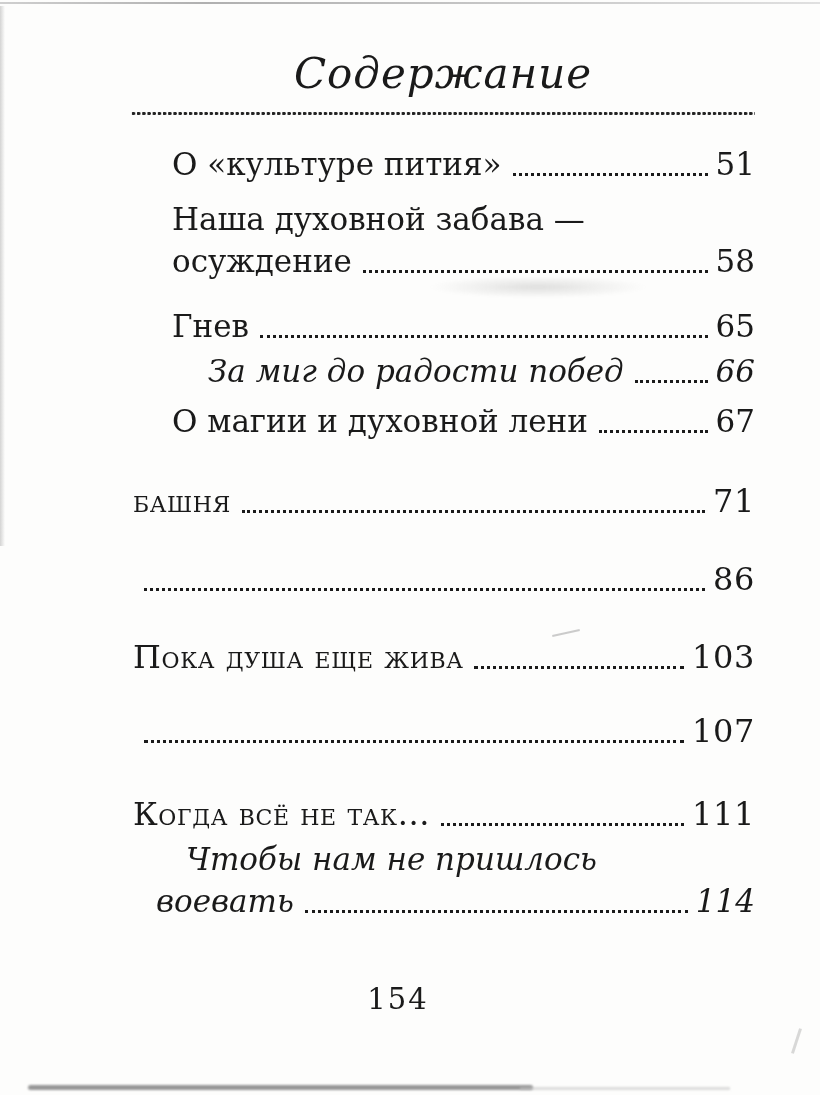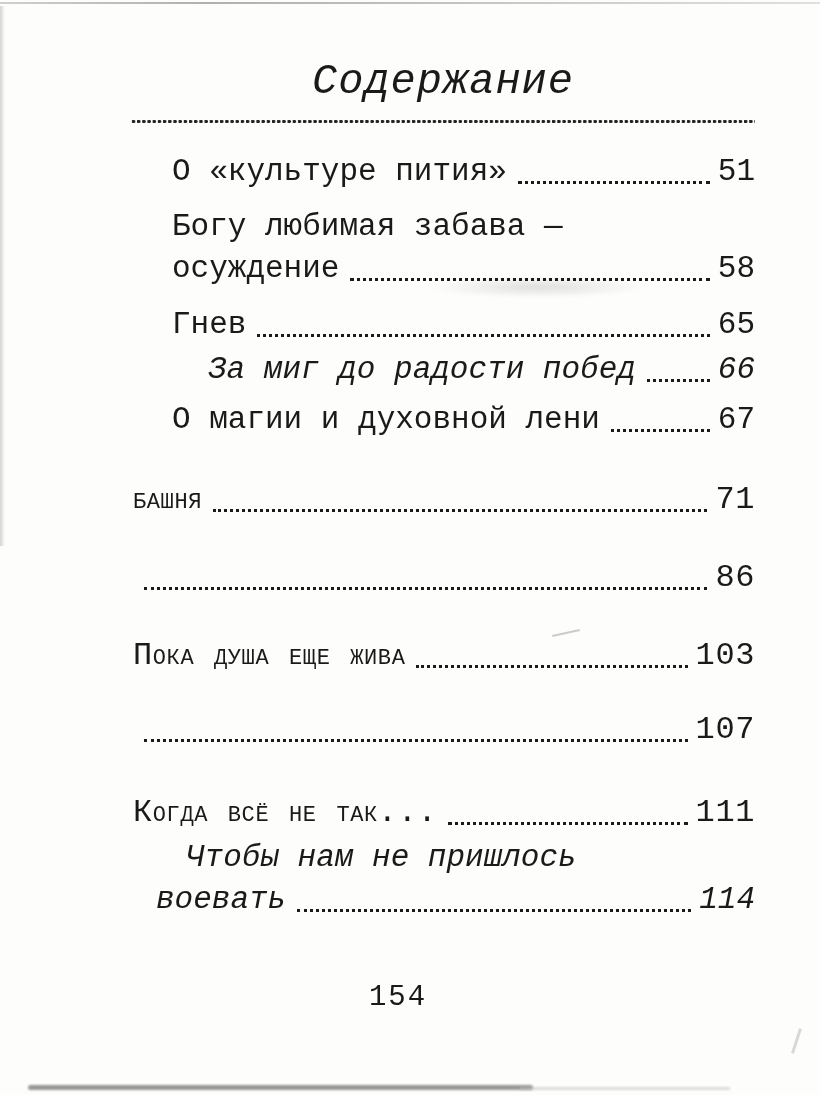--- a/index.html
+++ b/index.html
@@ -18,42 +18,42 @@
   .bottom-shadow2{position:absolute;top:1087px;left:520px;width:210px;height:3px;
     background:#c2c2c2;opacity:.55;filter:blur(1px);}
   .smudge-a{position:absolute;left:428px;top:276px;width:220px;height:22px;
     background:radial-gradient(ellipse at center,rgba(120,120,120,.22),rgba(120,120,120,0) 70%);
     filter:blur(1px);}
   .mark-a{position:absolute;left:552px;top:632px;width:28px;height:2px;
     background:#9a9a9a;transform:rotate(-12deg);opacity:.5;}
   .mark-b{position:absolute;left:795px;top:1028px;width:3px;height:26px;
     background:#ababab;transform:rotate(18deg);opacity:.45;}
   
-  .content{position:absolute;left:131px;top:8px;width:624px;font-family:Liberation Mono, monospace;}
+  .content{position:absolute;left:131px;top:0;width:624px;}
   .header{margin-top:46px;text-align:center;font-style:italic;
     font-size:42px;line-height:56px;letter-spacing:1px;}
   .divider{margin-top:9px;height:5px;background-repeat:repeat-x;
     background-image:radial-gradient(circle at 2.5px 2.5px,#222 1.5px,rgba(0,0,0,0) 2px);
     background-size:5.2px 5px;}
   .entry{font-size:31px;line-height:42px;}
   .row{display:flex;align-items:flex-end;white-space:nowrap;}
   .line1{white-space:nowrap;}
   .leader{flex:1 1 auto;height:0;align-self:flex-end;
     margin:0 8px 9px 11px;border-bottom:3.6px dotted #1b1b1b;min-width:20px;}
   .pg{text-align:right;}
   
   .reg .row,.reg .line1{padding-left:41px;}
   .sub .row{padding-left:77px;}
   .sub2 .line1{padding-left:55px;}
   .sub2 .row{padding-left:25px;}
   .caps{font-variant:small-caps;font-variant-caps:small-caps;letter-spacing:.6px;font-size:32px;}
   .caps .row,.caps .line1{padding-left:2px;}
   .it{font-style:italic;}
   
-  .e1{margin-top:27px;} .e2{margin-top:13px;} .e3{margin-top:14px;}
+  .e1{margin-top:27px;} .e2{margin-top:13px;} .e3{margin-top:23px;}
   .e4{margin-top:3px;}  .e5{margin-top:8px;}  .e6{margin-top:38px;}
   .e7{margin-top:36px;} .e8{margin-top:36px;} .e9{margin-top:32px;}
   .e10{margin-top:41px;}.e11{margin-top:3px;}
   .footer{margin-top:60px;text-align:center;font-size:29px;letter-spacing:2px;
     position:relative;left:-45px;}
 </style>
 </head>
 <body>
 
 <div class="page">
@@ -73,21 +73,21 @@
 
     <div class="entry reg e1">
       <div class="row">
         <span>О «культуре пития»</span>
         <span class="leader"></span>
         <span class="pg">51</span>
       </div>
     </div>
 
     <div class="entry reg e2">
-      <div class="line1">Богу любимая забава —</div>
+      <div class="line1">Наша духовной забава —</div>
       <div class="row">
         <span>осуждение</span>
         <span class="leader"></span>
         <span class="pg">58</span>
       </div>
     </div>
 
     <div class="entry reg e3">
       <div class="row">
         <span>Гнев</span>

